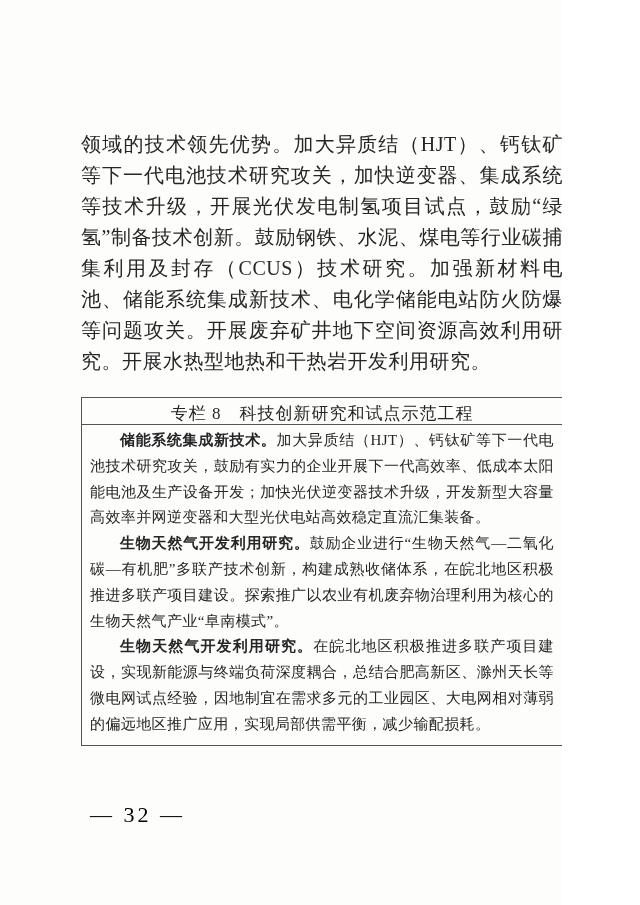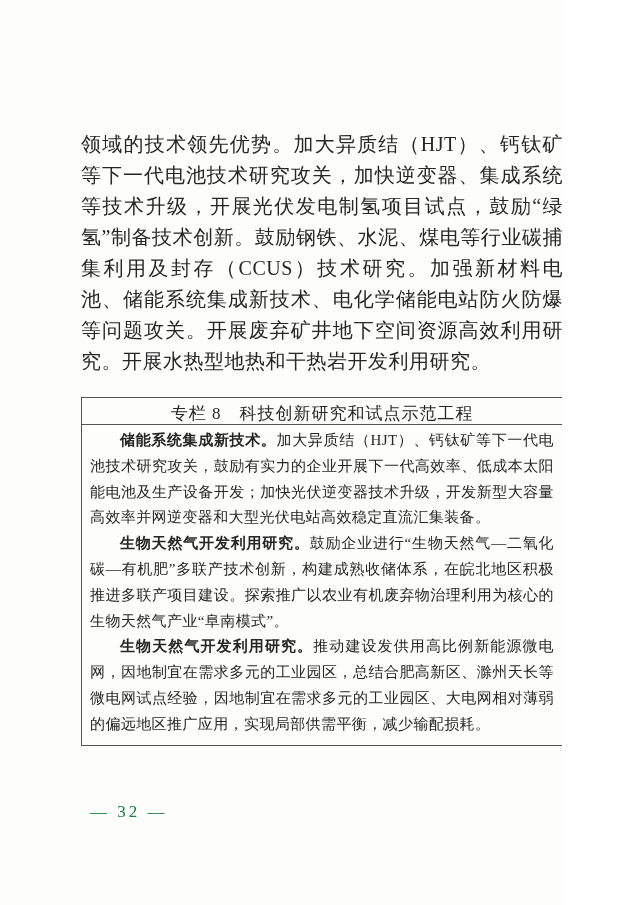--- a/index.html
+++ b/index.html
@@ -52,42 +52,42 @@
     text-indent: 2em;
     letter-spacing: 0.4px;
   }
   .box-paragraph .lead {
     font-weight: bold;
   }
   .page-number {
     position: absolute;
     left: 90px;
     top: 802px;
-    font-size: 17px;
+    font-size: 22px;
     letter-spacing: 3px;
-    color: #15803d;
+    color: #000000;
   }
 </style>
 </head>
 <body>
 
 <div class="page">
   <div class="content">
 
     <p class="intro">领域的技术领先优势。加大异质结（HJT）、钙钛矿等下一代电池技术研究攻关，加快逆变器、集成系统等技术升级，开展光伏发电制氢项目试点，鼓励“绿氢”制备技术创新。鼓励钢铁、水泥、煤电等行业碳捕集利用及封存（CCUS）技术研究。加强新材料电池、储能系统集成新技术、电化学储能电站防火防爆等问题攻关。开展废弃矿井地下空间资源高效利用研究。开展水热型地热和干热岩开发利用研究。</p>
 
     <div class="feature-box">
       <div class="feature-box-title">专栏 8　科技创新研究和试点示范工程</div>
       <div class="feature-box-body">
 
 
         <p class="box-paragraph"><span class="lead">储能系统集成新技术。</span><span>加大异质结（HJT）、钙钛矿等下一代电池技术研究攻关，鼓励有实力的企业开展下一代高效率、低成本太阳能电池及生产设备开发；加快光伏逆变器技术升级，开发新型大容量高效率并网逆变器和大型光伏电站高效稳定直流汇集装备。</span></p>
 
         <p class="box-paragraph"><span class="lead">生物天然气开发利用研究。</span><span>鼓励企业进行“生物天然气—二氧化碳—有机肥”多联产技术创新，构建成熟收储体系，在皖北地区积极推进多联产项目建设。探索推广以农业有机废弃物治理利用为核心的生物天然气产业“阜南模式”。</span></p>
 
-        <p class="box-paragraph"><span class="lead">生物天然气开发利用研究。</span><span>推动建设发供用高比例新能源微电网，因地制宜在需求多元的工业园区，总结合肥高新区、滁州天长等微电网试点经验，因地制宜在需求多元的工业园区、大电网相对薄弱的偏远地区推广应用，实现局部供需平衡，减少输配损耗。</span></p>
+        <p class="box-paragraph"><span class="lead">生物天然气开发利用研究。</span><span>在皖北地区积极推进多联产项目建设，实现新能源与终端负荷深度耦合，总结合肥高新区、滁州天长等微电网试点经验，因地制宜在需求多元的工业园区、大电网相对薄弱的偏远地区推广应用，实现局部供需平衡，减少输配损耗。</span></p>
 
       </div>
     </div>
   </div>
 
   <div class="page-number">—  32  —</div>
 </div>
 
 </body></html>

